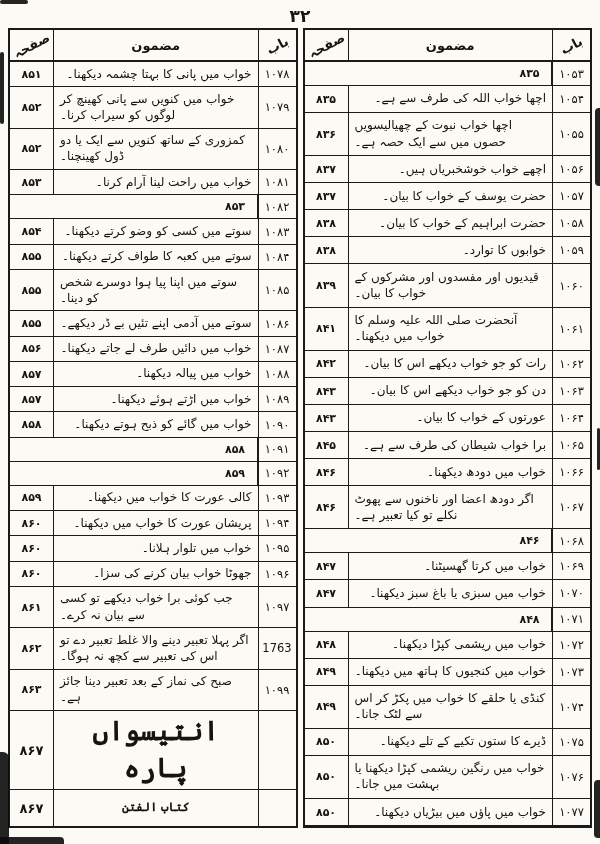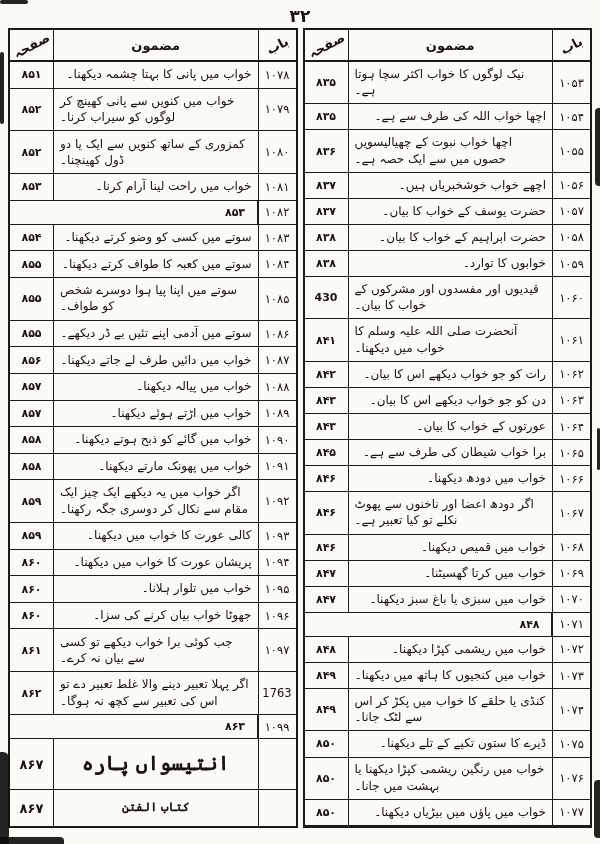--- a/index.html
+++ b/index.html
@@ -88,21 +88,21 @@
     justify-content:flex-start;
   }
   .frow{
     display:flex;
     flex:0 0 auto;
     border-bottom:1px solid var(--line);
   }
   .frow.parah-row{min-height:50px;}
   .frow.kitab-row{min-height:36px;border-bottom:none;}
   .frow .cell.maz{justify-content:center;text-align:center;}
-  .parah-row .cell.maz{font-size:20px;font-weight:bold;font-family:"DejaVu Serif","Liberation Serif",serif;}
+  .parah-row .cell.maz{font-size:27px;font-weight:bold;font-family:"DejaVu Serif","Liberation Serif",serif;}
   .kitab-row .cell.maz{font-size:12px;font-weight:bold;font-family:"DejaVu Serif","Liberation Serif",serif;}
   .parah-row .cell.saf,.kitab-row .cell.saf{font-size:13px;}
   
   .artifact{
     position:absolute;
     background:#0c0c0c;
     border-radius:3px;
     opacity:.9;
     z-index:5;
   }
@@ -140,21 +140,20 @@
           <span>مضمون</span>
         </div>
         <div class="hcell saf">
           <span class="rot">صفحہ</span>
         </div>
       </div>
       <div class="rows">
 
           <div class="row">
             <div class="cell bab">۱۰۵۳</div>
-            <div class="cell maz">نیک لوگوں کا خواب اکثر سچا ہوتا ہے۔</div>
             <div class="cell saf">۸۳۵</div>
           </div>
 
           <div class="row">
             <div class="cell bab">۱۰۵۴</div>
             <div class="cell maz">اچھا خواب اللہ کی طرف سے ہے۔</div>
             <div class="cell saf">۸۳۵</div>
           </div>
 
           <div class="row">
@@ -183,21 +182,21 @@
 
           <div class="row">
             <div class="cell bab">۱۰۵۹</div>
             <div class="cell maz">خوابوں کا توارد۔</div>
             <div class="cell saf">۸۳۸</div>
           </div>
 
           <div class="row">
             <div class="cell bab">۱۰۶۰</div>
             <div class="cell maz">قیدیوں اور مفسدوں اور مشرکوں کے خواب کا بیان۔</div>
-            <div class="cell saf">430</div>
+            <div class="cell saf">۸۳۹</div>
           </div>
 
           <div class="row">
             <div class="cell bab">۱۰۶۱</div>
             <div class="cell maz">آنحضرت صلی اللہ علیہ وسلم کا خواب میں دیکھنا۔</div>
             <div class="cell saf">۸۴۱</div>
           </div>
 
           <div class="row">
             <div class="cell bab">۱۰۶۲</div>
@@ -230,21 +229,20 @@
           </div>
 
           <div class="row">
             <div class="cell bab">۱۰۶۷</div>
             <div class="cell maz">اگر دودھ اعضا اور ناخنوں سے پھوٹ نکلے تو کیا تعبیر ہے۔</div>
             <div class="cell saf">۸۴۶</div>
           </div>
 
           <div class="row">
             <div class="cell bab">۱۰۶۸</div>
-            <div class="cell maz">خواب میں قمیص دیکھنا۔</div>
             <div class="cell saf">۸۴۶</div>
           </div>
 
           <div class="row">
             <div class="cell bab">۱۰۶۹</div>
             <div class="cell maz">خواب میں کرتا گھسیٹنا۔</div>
             <div class="cell saf">۸۴۷</div>
           </div>
 
           <div class="row">
@@ -346,21 +344,21 @@
           </div>
 
           <div class="row">
             <div class="cell bab">۱۰۸۴</div>
             <div class="cell maz">سوتے میں کعبہ کا طواف کرتے دیکھنا۔</div>
             <div class="cell saf">۸۵۵</div>
           </div>
 
           <div class="row">
             <div class="cell bab">۱۰۸۵</div>
-            <div class="cell maz">سوتے میں اپنا پیا ہوا دوسرے شخص کو طواف۔</div>
+            <div class="cell maz">سوتے میں اپنا پیا ہوا دوسرے شخص کو دینا۔</div>
             <div class="cell saf">۸۵۵</div>
           </div>
 
           <div class="row">
             <div class="cell bab">۱۰۸۶</div>
             <div class="cell maz">سوتے میں آدمی اپنے تئیں بے ڈر دیکھے۔</div>
             <div class="cell saf">۸۵۵</div>
           </div>
 
           <div class="row">
@@ -382,27 +380,25 @@
           </div>
 
           <div class="row">
             <div class="cell bab">۱۰۹۰</div>
             <div class="cell maz">خواب میں گائے کو ذبح ہوتے دیکھنا۔</div>
             <div class="cell saf">۸۵۸</div>
           </div>
 
           <div class="row">
             <div class="cell bab">۱۰۹۱</div>
-            <div class="cell maz">خواب میں پھونک مارتے دیکھنا۔</div>
             <div class="cell saf">۸۵۸</div>
           </div>
 
           <div class="row">
             <div class="cell bab">۱۰۹۲</div>
-            <div class="cell maz">اگر خواب میں یہ دیکھے ایک چیز ایک مقام سے نکال کر دوسری جگہ رکھنا۔</div>
             <div class="cell saf">۸۵۹</div>
           </div>
 
           <div class="row">
             <div class="cell bab">۱۰۹۳</div>
             <div class="cell maz">کالی عورت کا خواب میں دیکھنا۔</div>
             <div class="cell saf">۸۵۹</div>
           </div>
 
           <div class="row">
@@ -430,20 +426,21 @@
           </div>
 
           <div class="row">
             <div class="cell bab">1763</div>
             <div class="cell maz">اگر پہلا تعبیر دینے والا غلط تعبیر دے تو اس کی تعبیر سے کچھ نہ ہوگا۔</div>
             <div class="cell saf">۸۶۲</div>
           </div>
 
           <div class="row">
             <div class="cell bab">۱۰۹۹</div>
+            <div class="cell maz">صبح کی نماز کے بعد تعبیر دینا جائز ہے۔</div>
             <div class="cell saf">۸۶۳</div>
           </div>
         </div>
       <div class="frow parah-row">
         <div class="cell bab"></div>
         <div class="cell maz">انتیسواں پارہ</div>
         <div class="cell saf">۸۶۷</div>
       </div>
       <div class="frow kitab-row">
         <div class="cell bab"></div>

